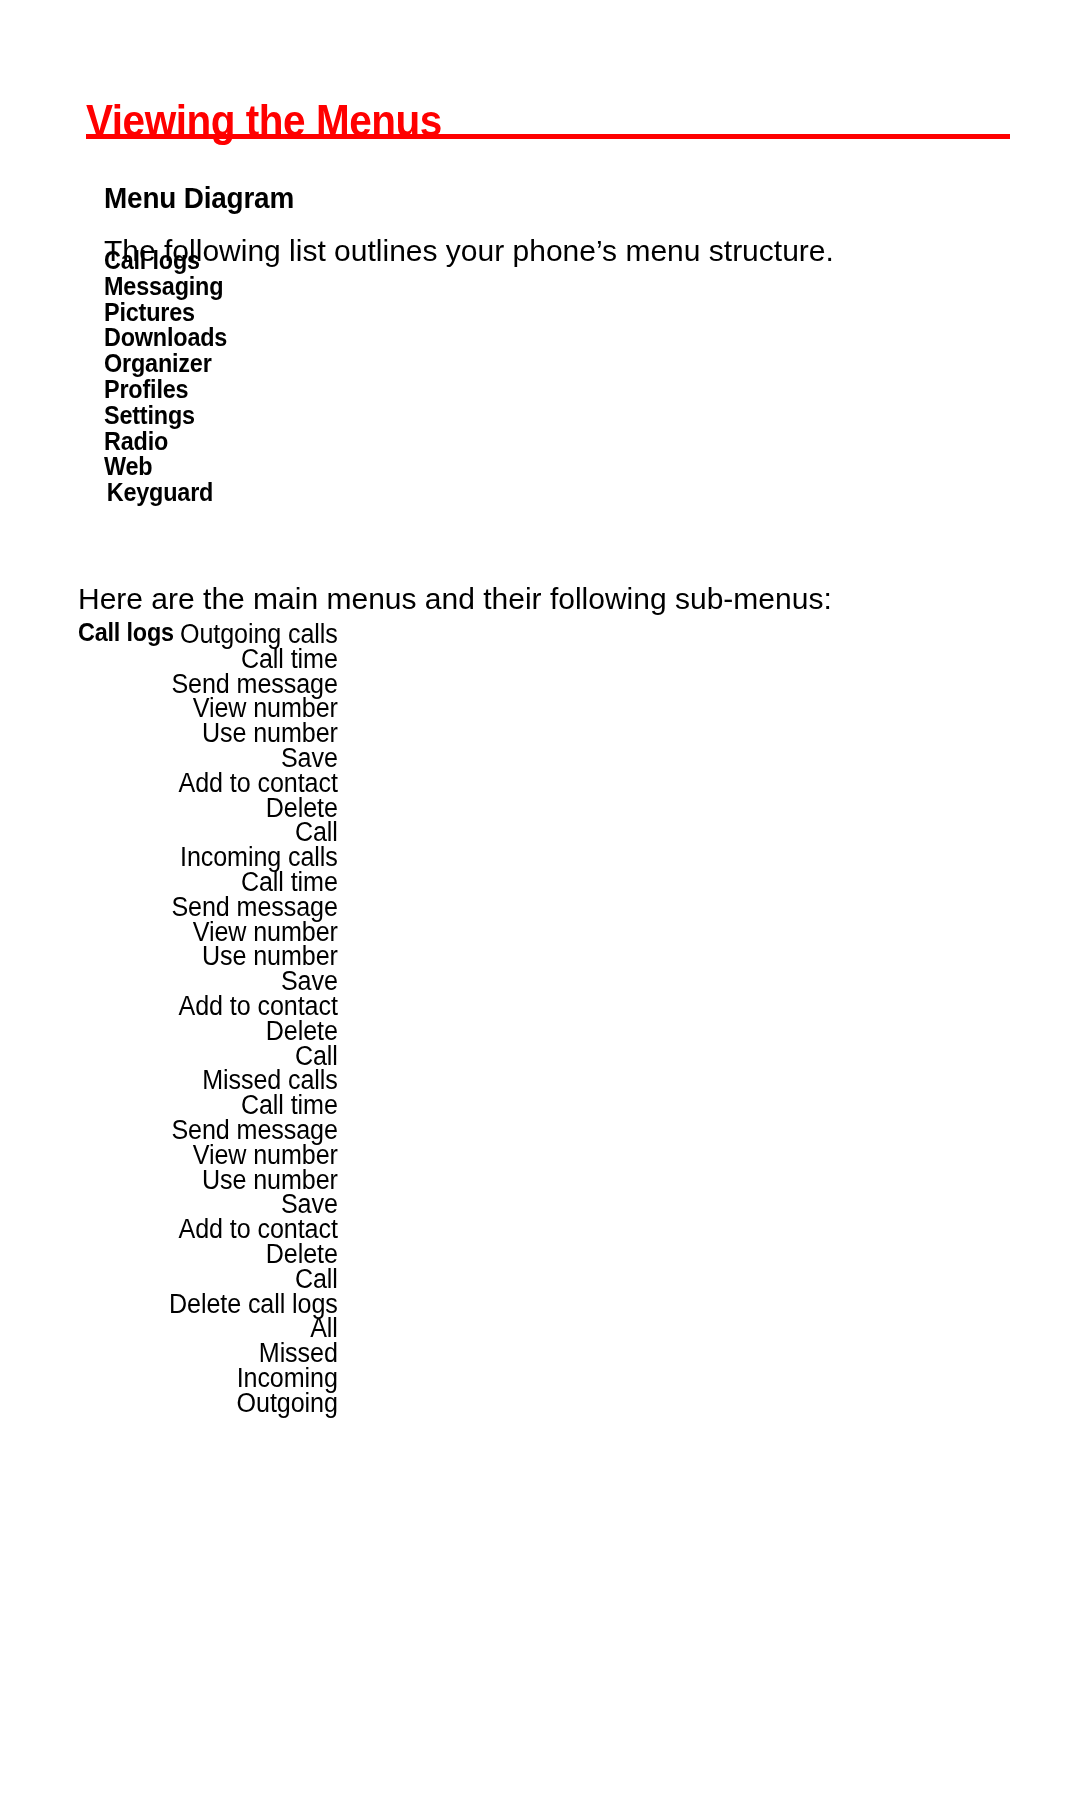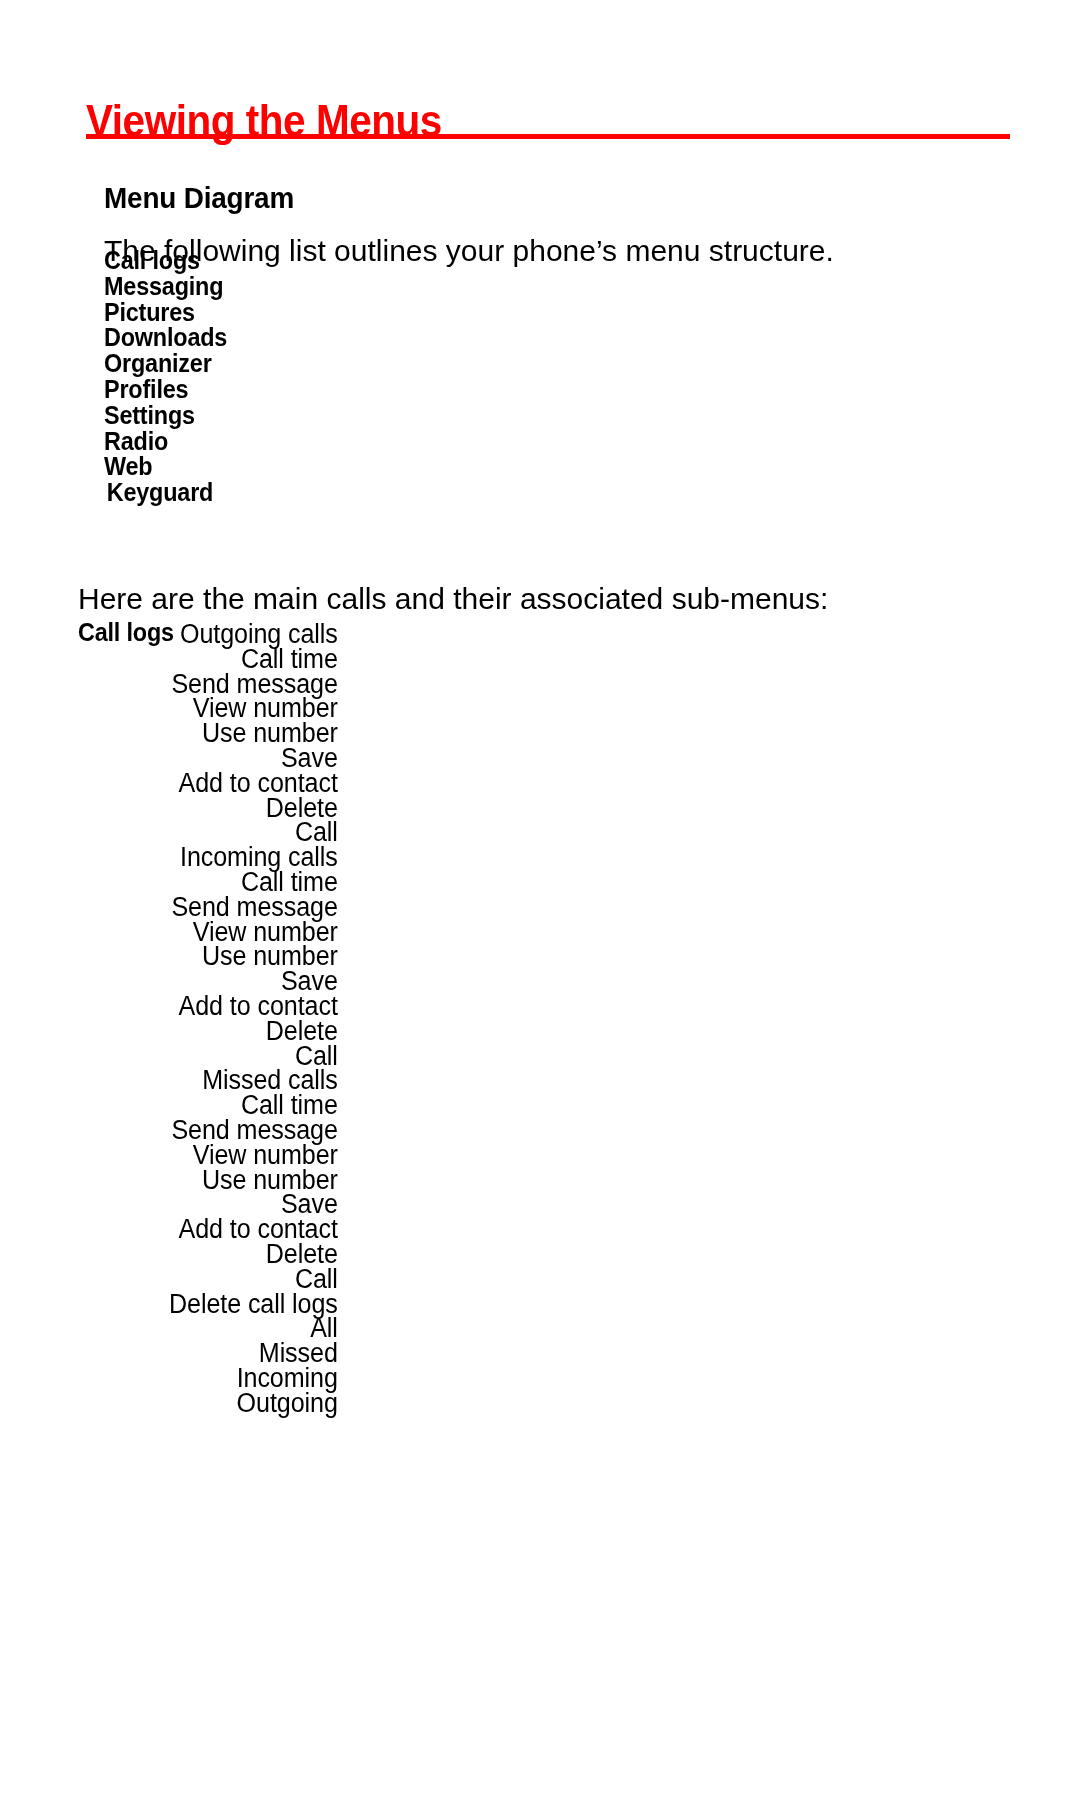--- a/index.html
+++ b/index.html
@@ -181,21 +181,21 @@
       <li>Pictures</li>
       <li>Downloads</li>
       <li>Organizer</li>
       <li>Profiles</li>
       <li>Settings</li>
       <li>Radio</li>
       <li>Web</li>
       <li class="indented">Keyguard</li>
     </ul>
 
-  <p class="body-para" id="intro-two">Here are the main calls and their associated sub-menus:</p>
+  <p class="body-para" id="intro-two">Here are the main menus and their following sub-menus:</p>
 
   <h3 class="tree-heading">Call logs</h3>
 
   <ul class="tree">
       <li class="lvl1">Outgoing calls</li>
       <li class="lvl2">Call time</li>
       <li class="lvl2">Send message</li>
       <li class="lvl2">View number</li>
       <li class="lvl2">Use number</li>
       <li class="lvl2">Save</li>

